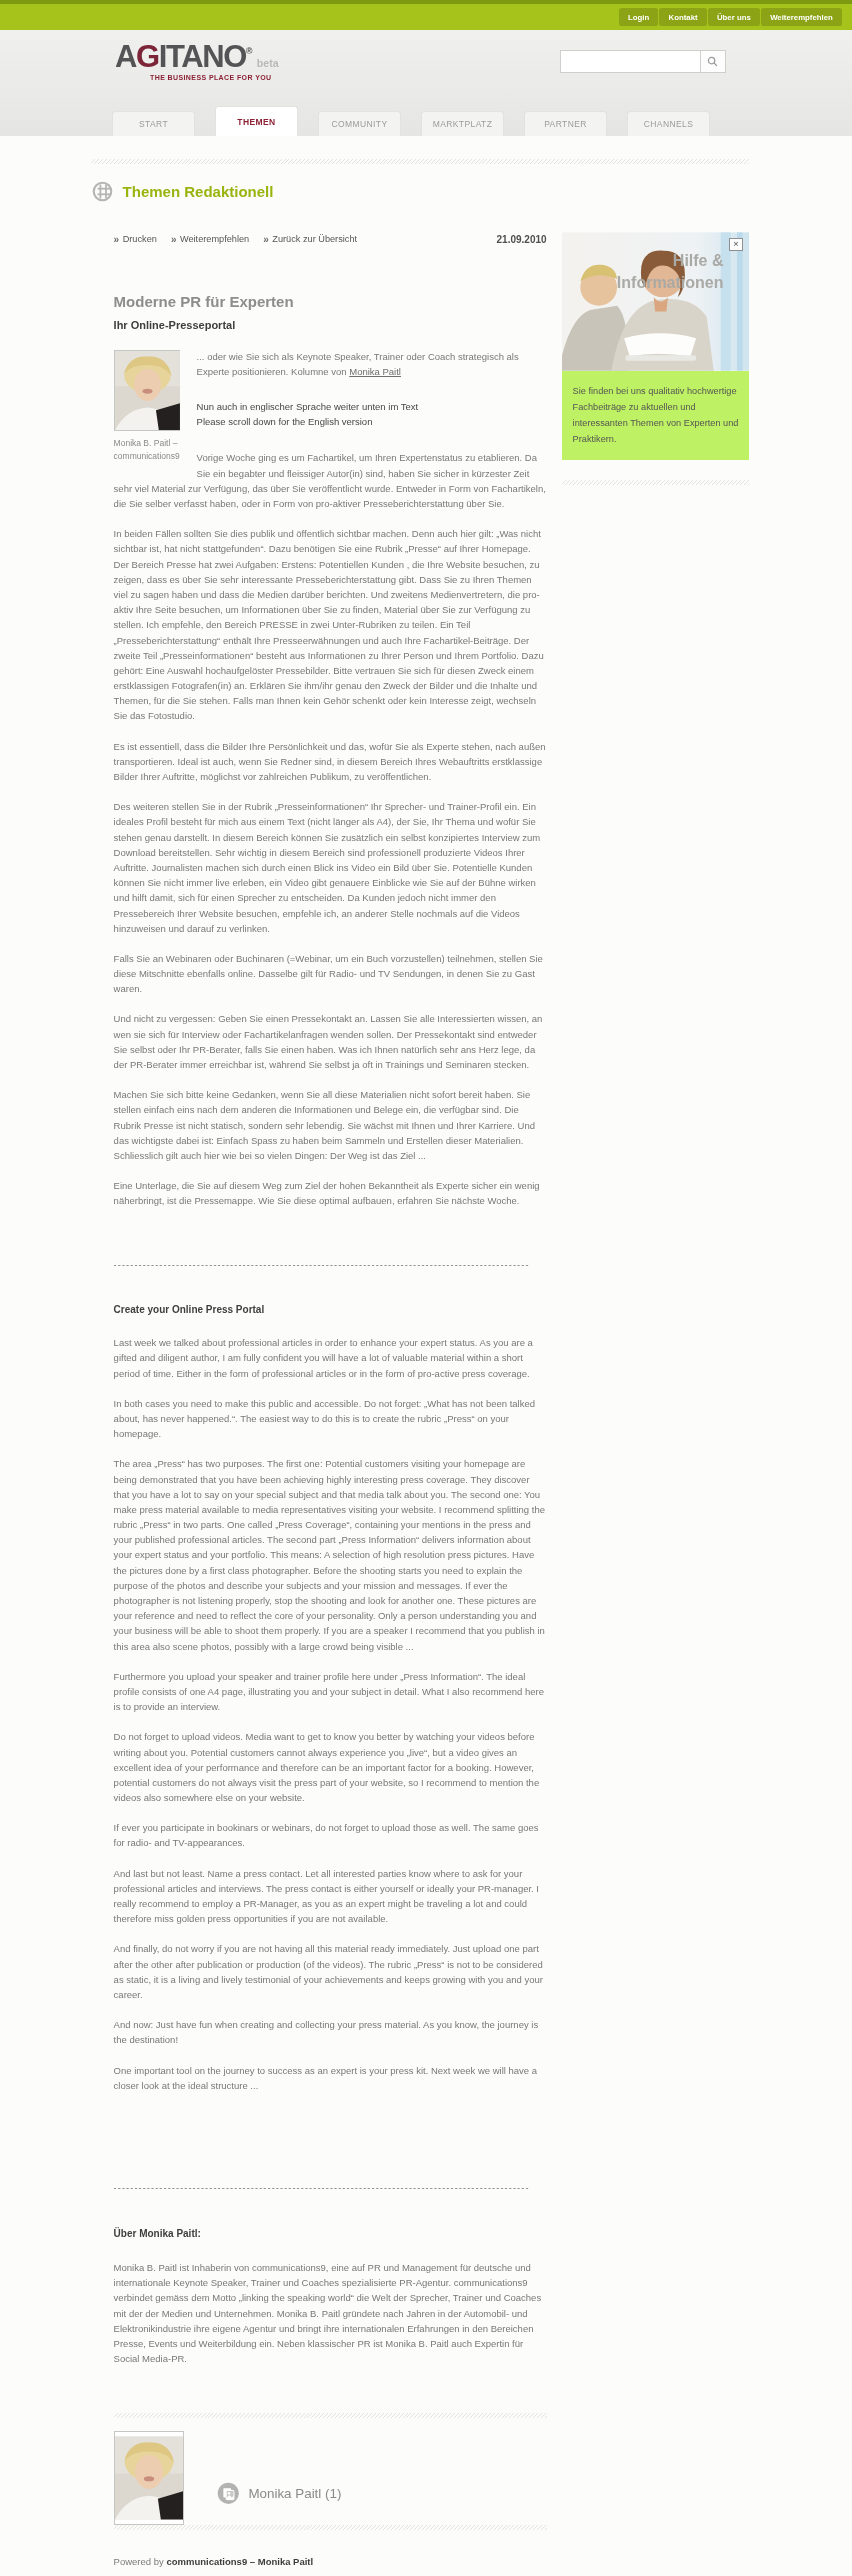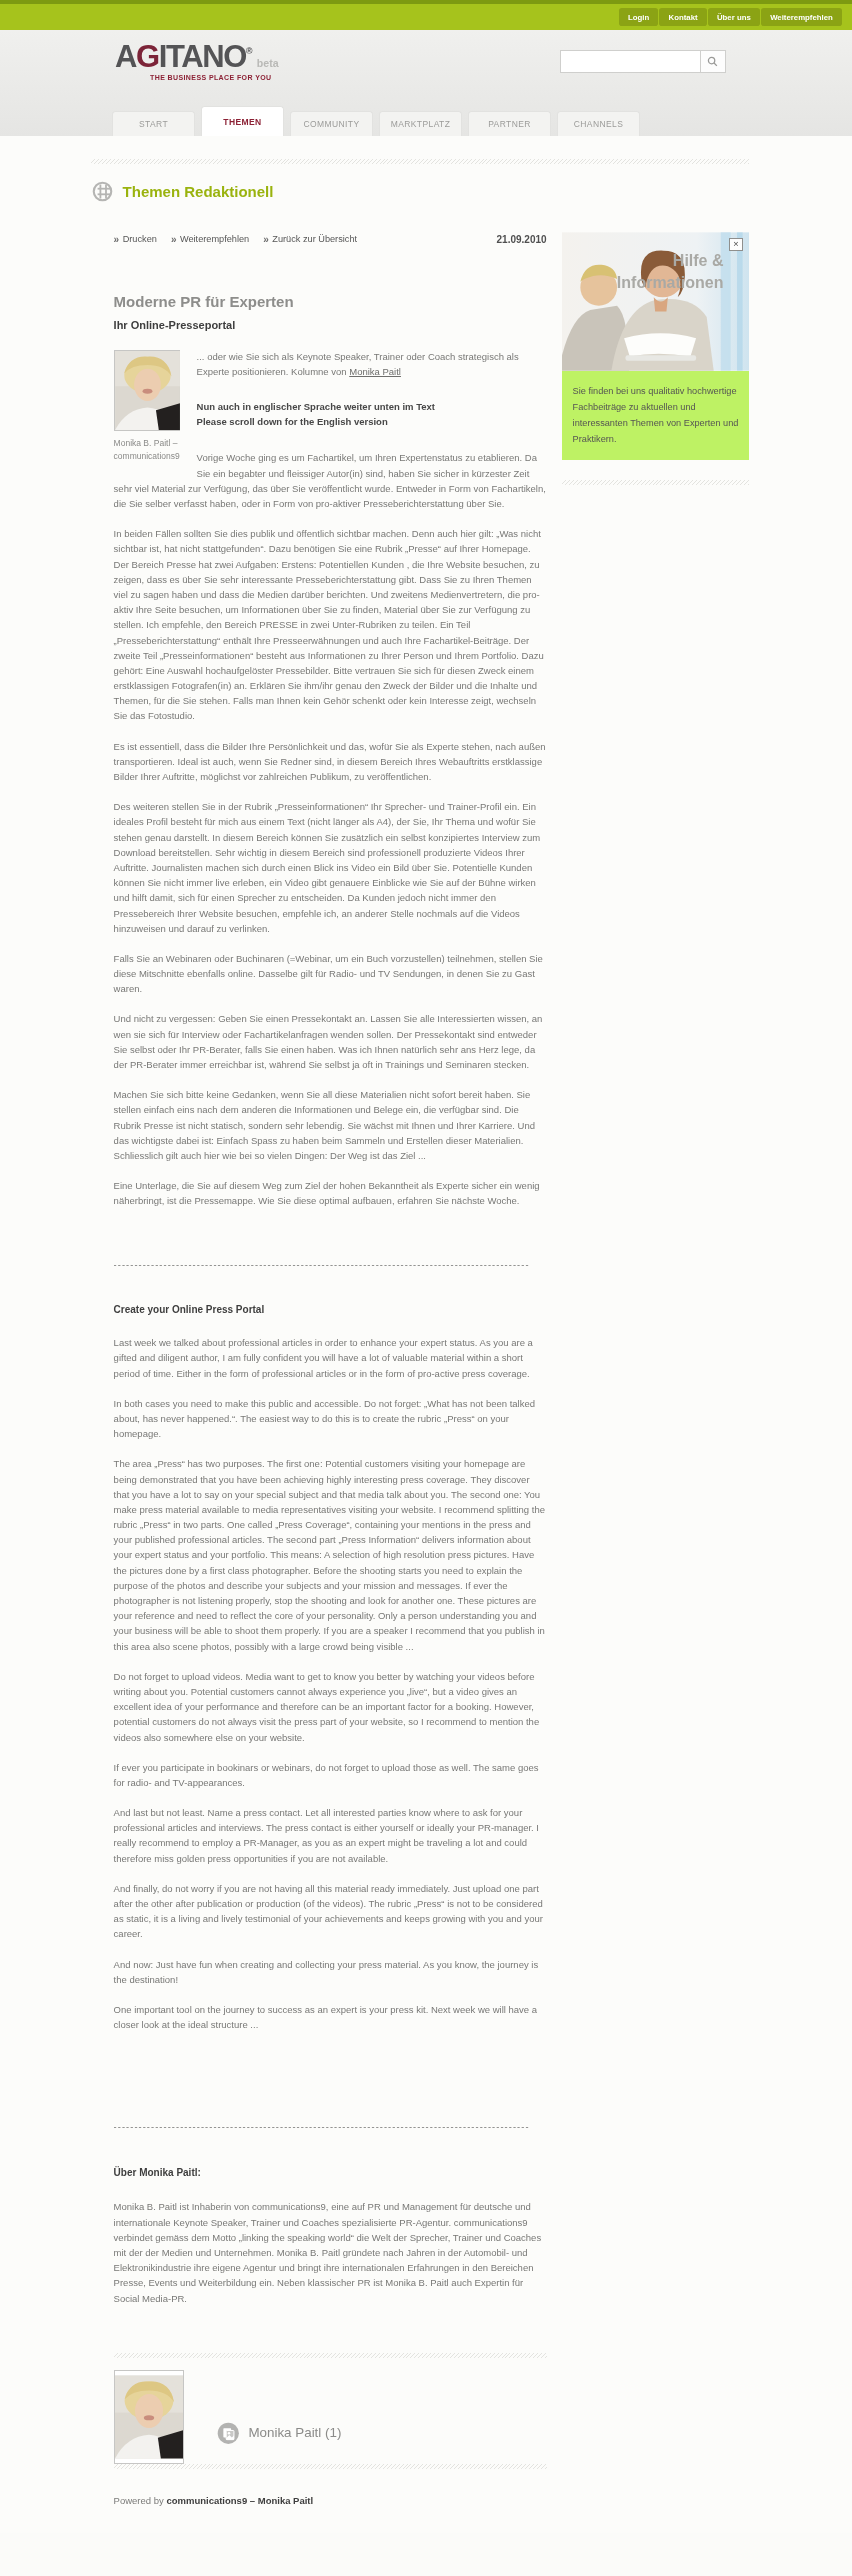--- a/index.html
+++ b/index.html
@@ -18,21 +18,21 @@
   .logo-main { font-size:31px; font-weight:bold; color:#545456; letter-spacing:-1.4px; line-height:1; }
   .logo-main .g { color:#7c2438; }
   .logo-sup { font-size:9.2px; color:#545456; vertical-align:12.7px; letter-spacing:0; }
   .logo-beta { font-size:10.6px; color:#b9b9b6; margin-left:4.2px; letter-spacing:0;text-align:right; }
   .logo-tag { font-size:7px; font-weight:bold; color:#8c2135; letter-spacing:0.4px; margin:2.1px 0 0 35px; }
   .search { position:absolute; left:560px; top:20px; display:flex; }
   .search input { width:140px; height:22.6px; border:0.7px solid #cfcfcd; border-right:none; padding:0 5.7px;
                   background:#fff; outline:none; font-size:9.2px; color:#555; }
   .search .sbtn { width:25.5px; height:22.6px; background:#fdfdfd; border:0.7px solid #cfcfcd;
                   display:flex; align-items:center; justify-content:center; cursor:pointer; }
-  .tabs { position:absolute; left:112px; bottom:0; display:flex; gap:6px; align-items:flex-end; }
+  .tabs { position:absolute; left:112px; bottom:0; display:flex; gap:20px; align-items:flex-end; }
   .tab { width:83px; height:25.5px; background:#f3f3f1; border:0.7px solid #e2e2e0; border-bottom:none;
          border-radius:3.5px 3.5px 0 0; display:flex; align-items:center; justify-content:center;
          font-size:8.5px; color:#9b9b99; letter-spacing:0.4px; cursor:pointer; }
   .tab.active { background:#fff; color:#8c2135; font-weight:bold; height:30px; }
 
   
   .main { background:#fcfcfa; }
   .container { margin:0 103px 0 91px; padding-top:22.6px; }
   .hatch { height:5px; background:repeating-linear-gradient(135deg,#e3e3df 0 0.7px,transparent 0.7px 2.8px); }
   .section-head { display:flex; align-items:center; gap:9.2px; margin:17px 0 30px 1.4px; }
@@ -48,21 +48,21 @@
   .date { margin-left:auto; font-weight:bold; color:#4f4f4f; font-size:10px; }
 
   .kicker { font-weight:bold; color:#8d8d8b; font-size:15px; margin-bottom:3.5px; }
   .title  { font-weight:bold; color:#3e3e3e; font-size:11px; margin-bottom:14px; }
 
   .photo-block { float:left; width:66px; margin:1.4px 17px 4.2px 0; }
   .photo-frame { border:0.7px solid #c6c6c4; background:#fff; display:block; line-height:0; }
   .caption { font-size:8.5px; color:#8a8a88; margin-top:6.4px; line-height:1.5; }
   .intro { margin-bottom:20px; }
   .intro .ilink { text-decoration:underline; cursor:pointer; color:#6e6e6c; }
-  .notice { font-weight:bold; color:#474747; white-space:pre-line; margin-bottom:21px; }
+  .notice { font-weight:normal; color:#474747; white-space:pre-line; margin-bottom:21px; }
 
   .para { white-space:pre-line; margin:0 0 15px; }
   .dashes { margin:34px 0 30px; white-space:nowrap; overflow:hidden; letter-spacing:1.1px;
             font-size:9.2px; color:#6f6f6d; }
   .sub-heading { font-weight:bold; color:#3e3e3e; font-size:10px; margin:0 0 17px; }
   .about-heading { font-weight:bold; color:#3e3e3e; font-size:10px; margin:0 0 18.4px; }
 
   .clear { clear:both; }
   .big-gap { height:39px; }
 
@@ -214,20 +214,21 @@
         <div class="clear"></div>
         <div class="dashes">----------------------------------------------------------------------------------------------------</div>
 
         <div class="sub-heading">Create your Online Press Portal</div>
 
         <div>
 
         <p class="para">Last week we talked  about professional articles in order to enhance your expert status. As you are a gifted and diligent author, I am fully confident you will have a lot of  valuable material within a short period of time. Either in the form of professional articles or in the form of pro-active press coverage.</p>
             <p class="para">In both cases you need to make this public and accessible. Do not forget: „What has not been talked about, has never happened.“. The easiest way to do this is to create the rubric „Press“ on your homepage.</p>
             <p class="para">The area „Press“ has two purposes. The first one: Potential customers visiting your homepage are being demonstrated that you have been achieving highly interesting press coverage. They discover that you have a lot to say on your special subject and that media talk about you. The second one: You make press material available to media representatives visiting your website. I recommend splitting the rubric „Press“ in two  parts. One called „Press Coverage“, containing your mentions in the press and your published professional articles. The second part „Press Information“ delivers information about your  expert status and your portfolio. This means: A selection of high resolution press pictures. Have the pictures done by a first class photographer. Before the shooting starts you need to explain the purpose of the photos and describe your subjects  and your mission and messages. If ever the photographer is not listening properly, stop the shooting and look for another one. These pictures are your reference and need to reflect the core of your personality. Only a person understanding you and your business will be able to shoot them properly. If you are a speaker I recommend that you publish in this area also scene photos, possibly with a large crowd being visible ...</p>
+            <p class="para">Furthermore you upload your speaker and trainer profile here under „Press Information“. The ideal profile consists of one A4 page, illustrating you and your subject in detail. What I also recommend here is to provide an interview.</p>
             <p class="para">Do not forget to upload videos. Media want to get to know you better by watching your videos before writing about you. Potential customers cannot always experience you „live“, but a video gives an excellent idea of your performance and therefore can be an important factor for a booking. However, potential customers do not always visit the press part of your website, so I recommend to mention the videos also somewhere else on your website.</p>
             <p class="para">If ever you participate in bookinars or webinars, do not forget to upload those as well. The same goes for radio- and TV-appearances.</p>
             <p class="para">And last but not least. Name a press contact. Let all interested parties know where to ask for your professional articles and interviews. The press contact is either yourself or ideally your PR-manager. I really recommend to employ a PR-Manager, as you as an expert might be traveling a lot and could therefore miss golden press opportunities if you are not available.</p>
             <p class="para">And finally, do not worry if you are not having all this material ready immediately. Just upload one part after the other after publication or production (of the videos). The rubric „Press“ is not to be considered as static, it is a living and lively testimonial of your achievements and keeps growing with you and your career.</p>
             <p class="para">And now: Just have fun when creating and collecting your press material. As you know, the journey is the destination!</p>
             <p class="para">One important tool  on the journey to success as an expert is your press kit. Next week we will have a closer look at the ideal structure ...</p>
           </div>
 
         <div class="big-gap"></div>
         <div class="dashes">----------------------------------------------------------------------------------------------------</div>

